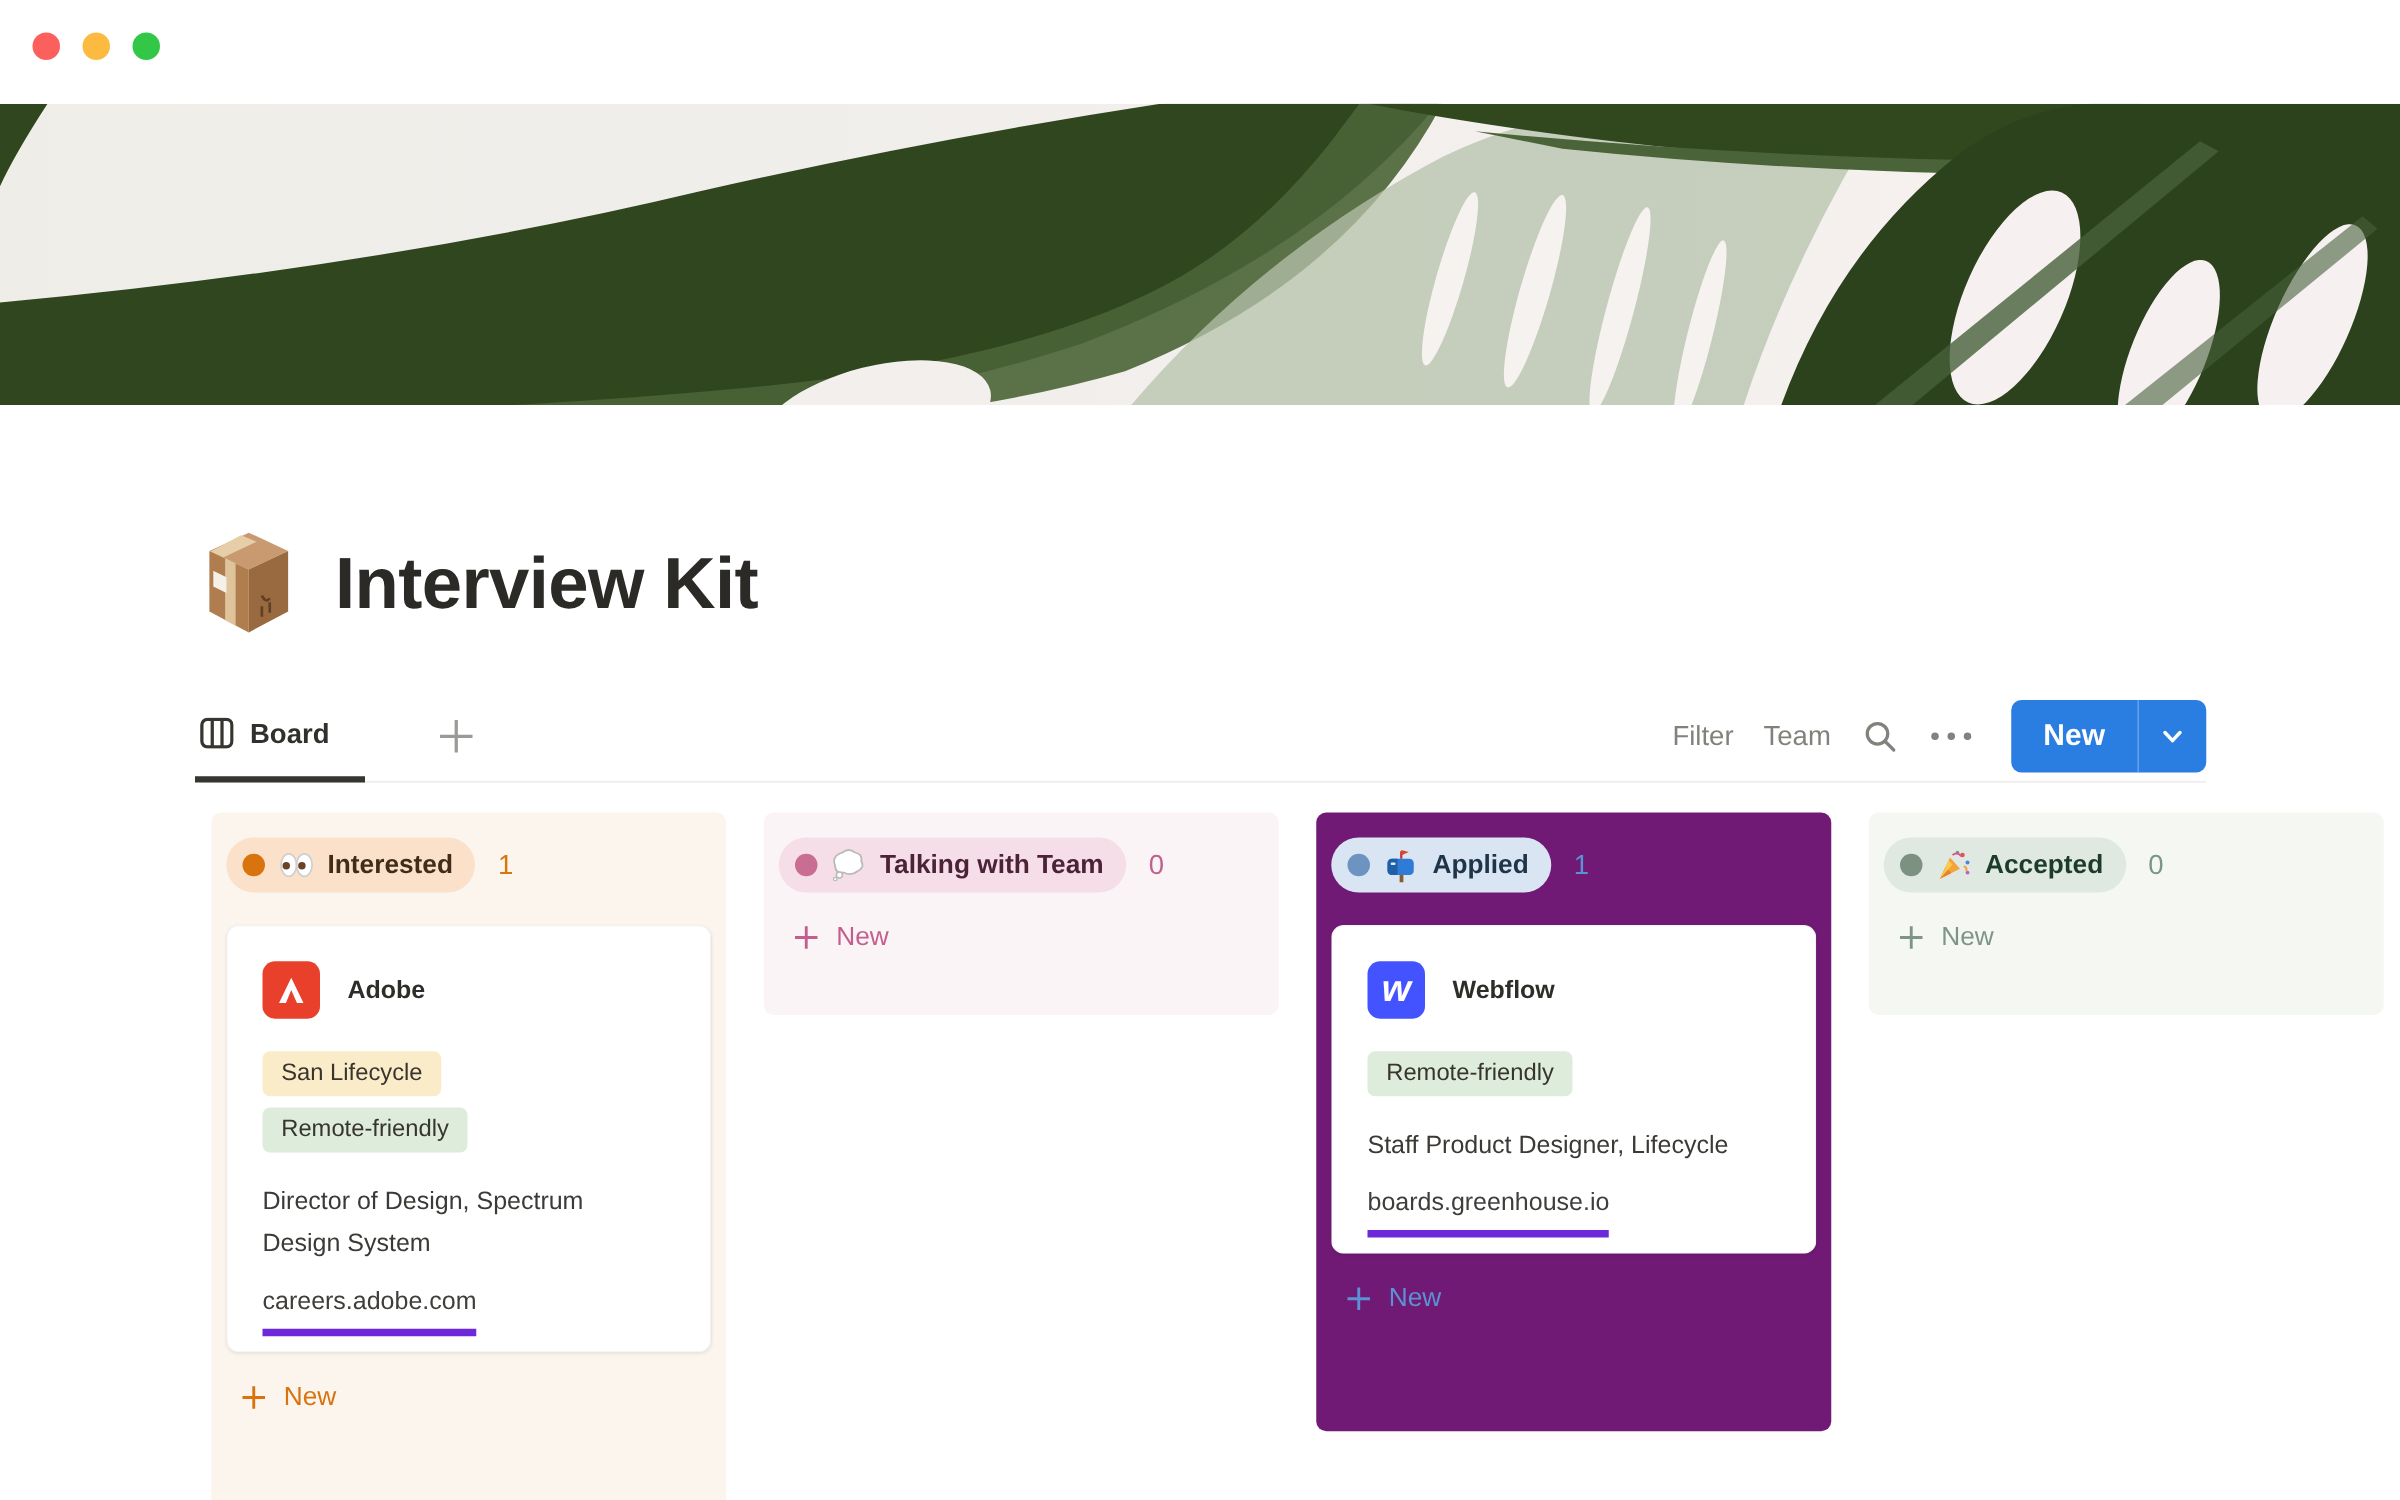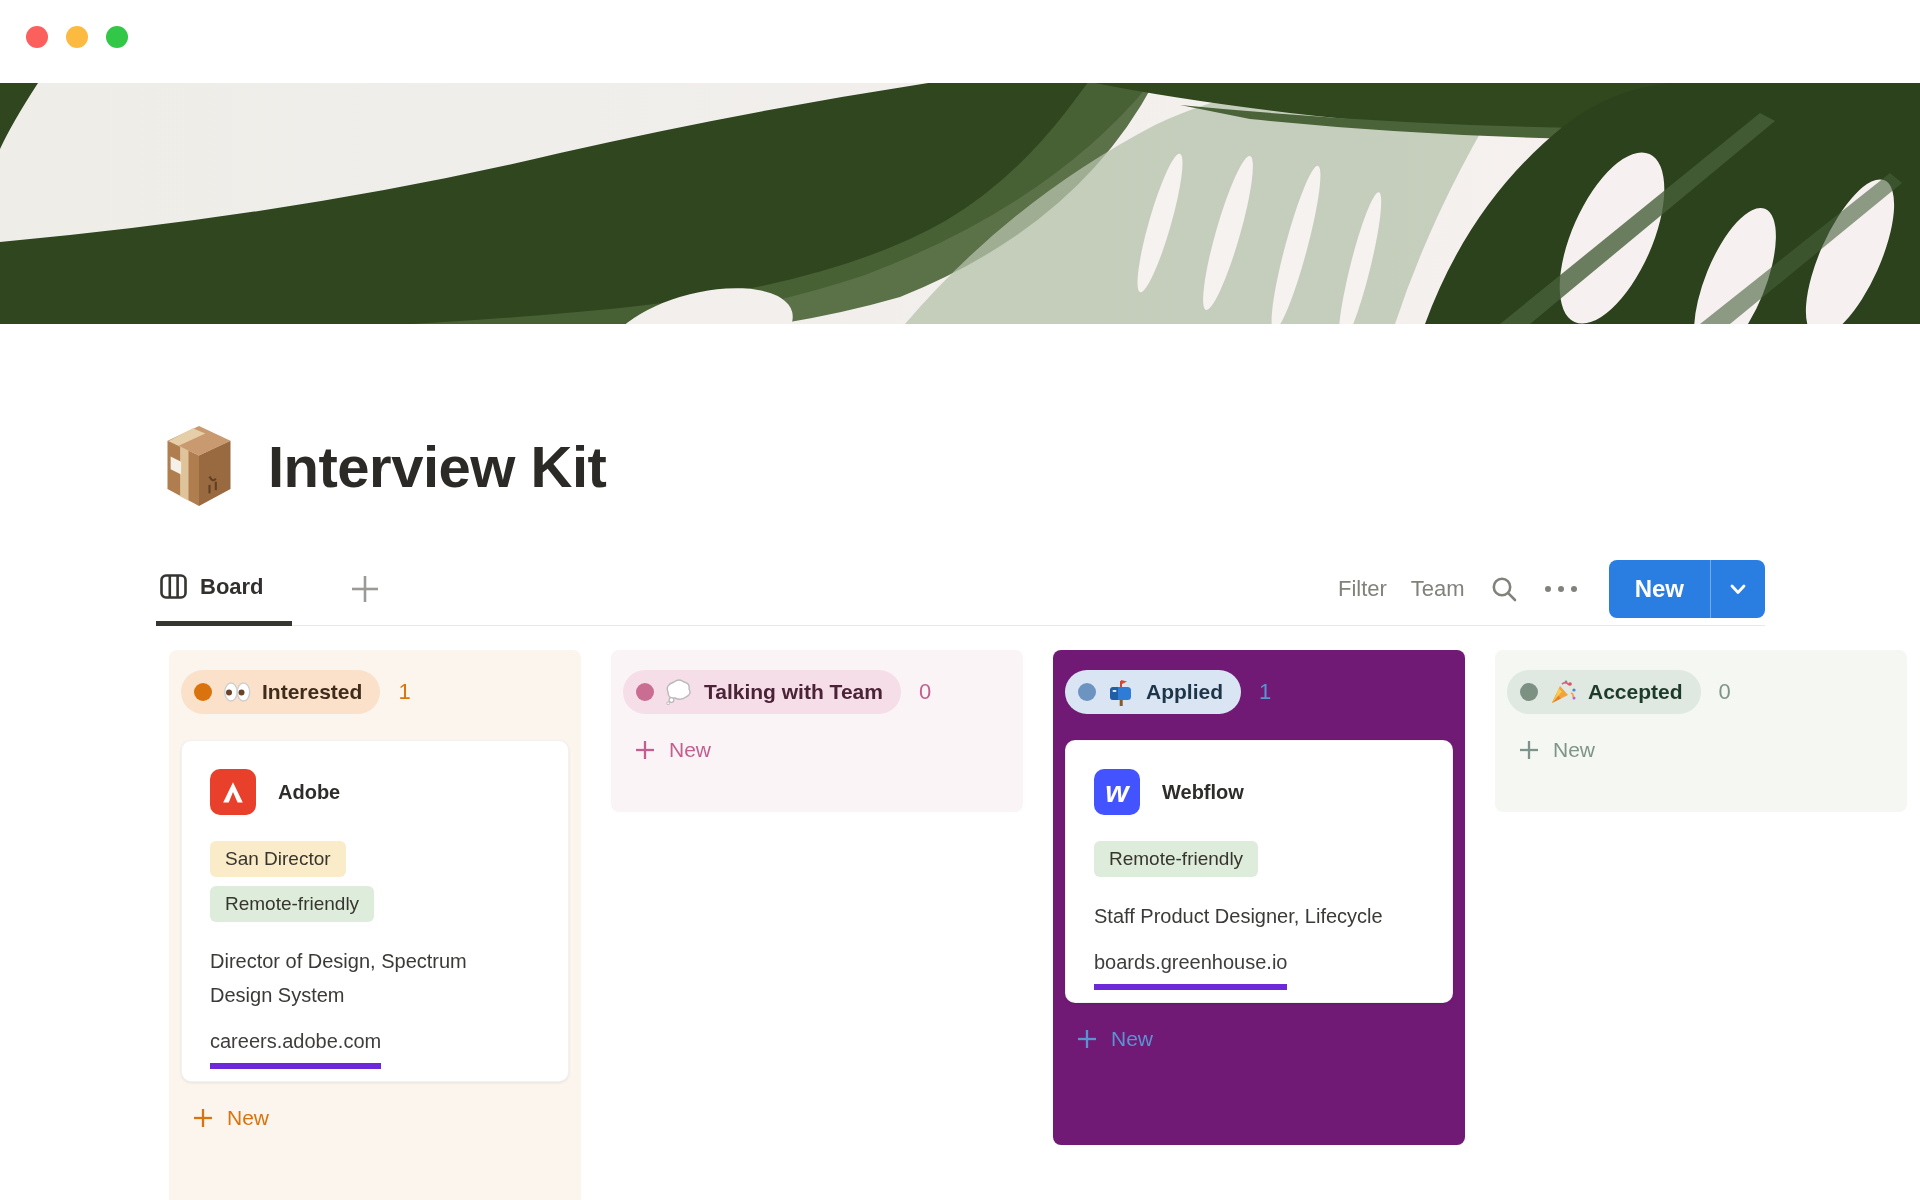--- a/index.html
+++ b/index.html
@@ -214,21 +214,21 @@
     <div class="card">
       <div class="card-head">
         <span class="card-logo logo-adobe">
           <svg width="30" height="30" viewBox="0 0 46 46">
             <path d="M23,8 L38,39 L30,39 L23,23 L16.5,39 L8,39 Z" fill="#ffffff"></path>
           </svg>
         </span>
         <span class="card-title">Adobe</span>
       </div>
       <div class="tags">
-        <span class="tag tag-yellow">San Director</span>
+        <span class="tag tag-yellow">San Lifecycle</span>
         <span class="tag tag-green">Remote-friendly</span>
       </div>
       <div class="card-desc">Director of Design, Spectrum Design System</div>
       <div class="card-link">
         <span>careers.adobe.com</span>
       </div>
     </div>
 
     <div class="new-row">
       <svg width="24" height="24" viewBox="0 0 24 24">

